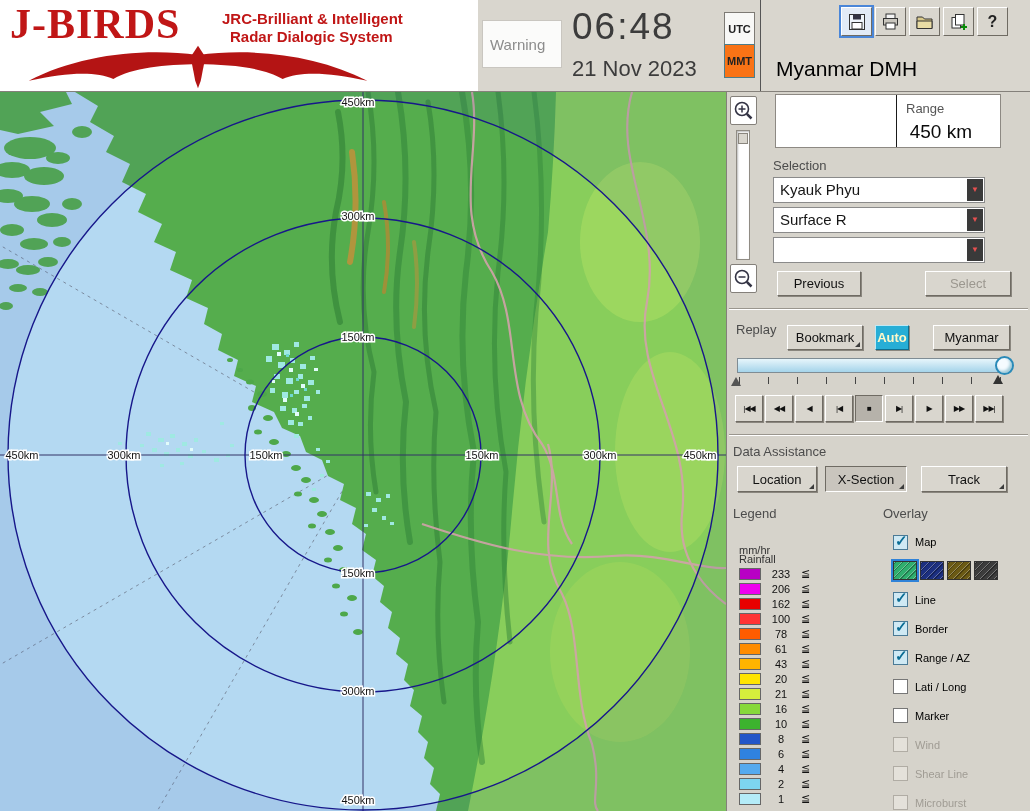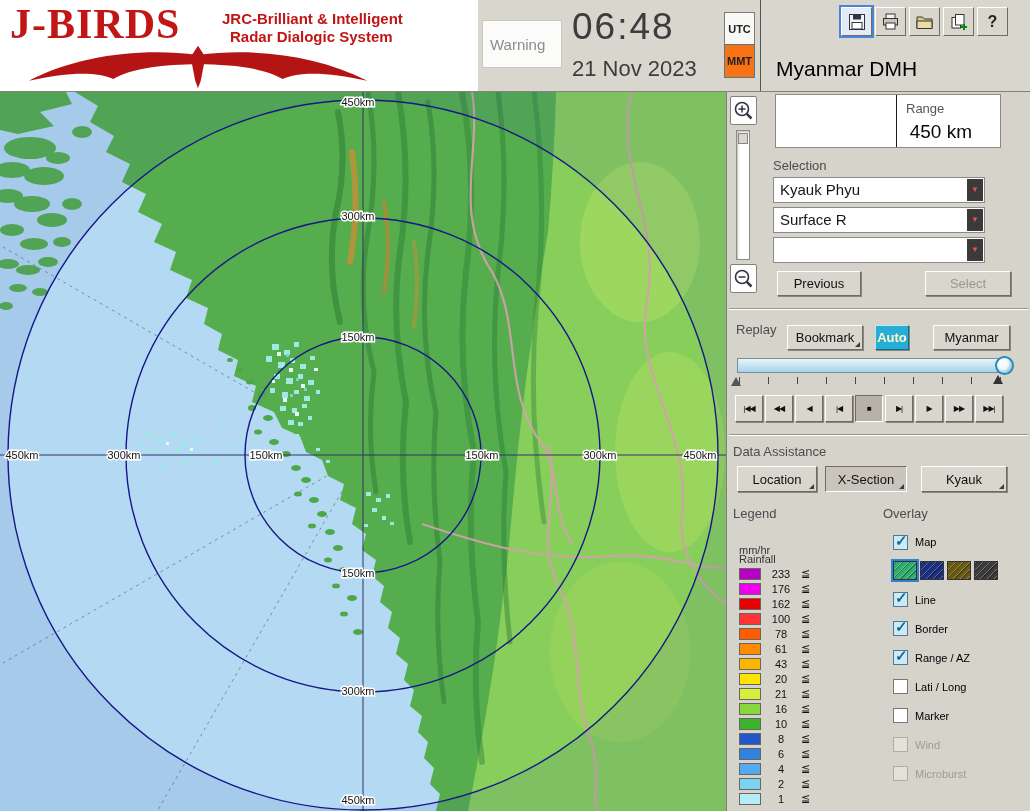--- a/index.html
+++ b/index.html
@@ -461,38 +461,38 @@
     <div class="sec-label" style="left:6px; top:352px">Data Assistance</div>
     <button class="btn" style="left:10px; top:374px; width:80px; height:26px">
       <span>Location</span>
       <span class="corner"></span>
     </button>
     <button class="btn pressed" style="left:98px; top:374px; width:82px; height:26px">
       <span>X-Section</span>
       <span class="corner"></span>
     </button>
     <button class="btn" style="left:194px; top:374px; width:86px; height:26px">
-      <span>Kyauk</span>
+      <span>Track</span>
       <span class="corner"></span>
     </button>
 
     <div class="sec-label" style="left:6px; top:414px">Legend</div>
     <div class="unit" style="left:12px; top:461px">Rainfall</div>
     <div class="unit" style="left:12px; top:452px">mm/hr</div>
     <div class="legend-rows">
 
         <div class="legend-row">
           <span class="legend-swatch" style="background-color: rgb(184, 0, 196);"></span>
           <span class="legend-val">233</span>
           <span class="legend-leq">≦</span>
         </div>
 
         <div class="legend-row">
           <span class="legend-swatch" style="background-color: rgb(238, 0, 238);"></span>
-          <span class="legend-val">176</span>
+          <span class="legend-val">206</span>
           <span class="legend-leq">≦</span>
         </div>
 
         <div class="legend-row">
           <span class="legend-swatch" style="background-color: rgb(232, 0, 0);"></span>
           <span class="legend-val">162</span>
           <span class="legend-leq">≦</span>
         </div>
 
         <div class="legend-row">
@@ -615,20 +615,24 @@
           <div class="ov-row unchecked">
             <span class="cbx"></span>
             <span class="ov-label">Marker</span>
           </div>
 
           <div class="ov-row disabled">
             <span class="cbx"></span>
             <span class="ov-label">Wind</span>
           </div>
 
+          <div class="ov-row disabled">
+            <span class="cbx"></span>
+            <span class="ov-label">Shear Line</span>
+          </div>
 
           <div class="ov-row disabled">
             <span class="cbx"></span>
             <span class="ov-label">Microburst</span>
           </div>
         </div>
     </div>
   </aside>
 </div>
 

